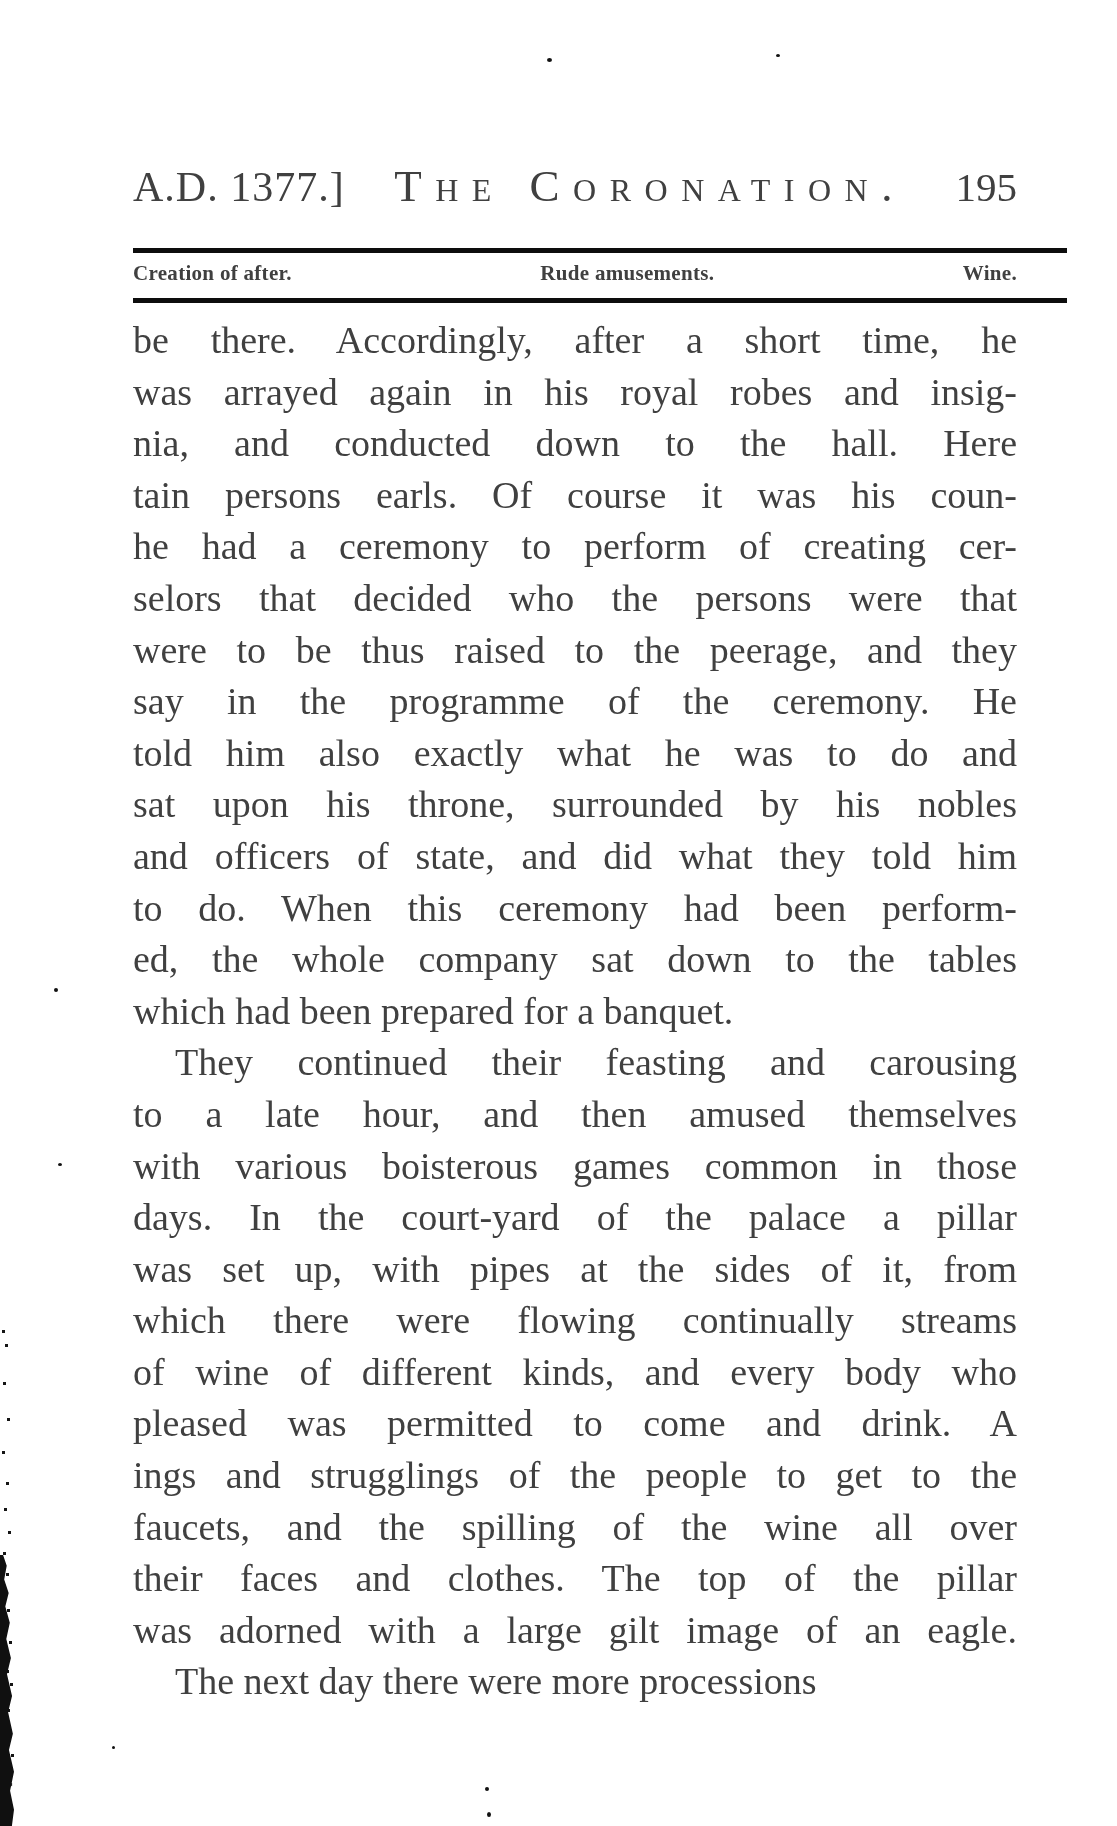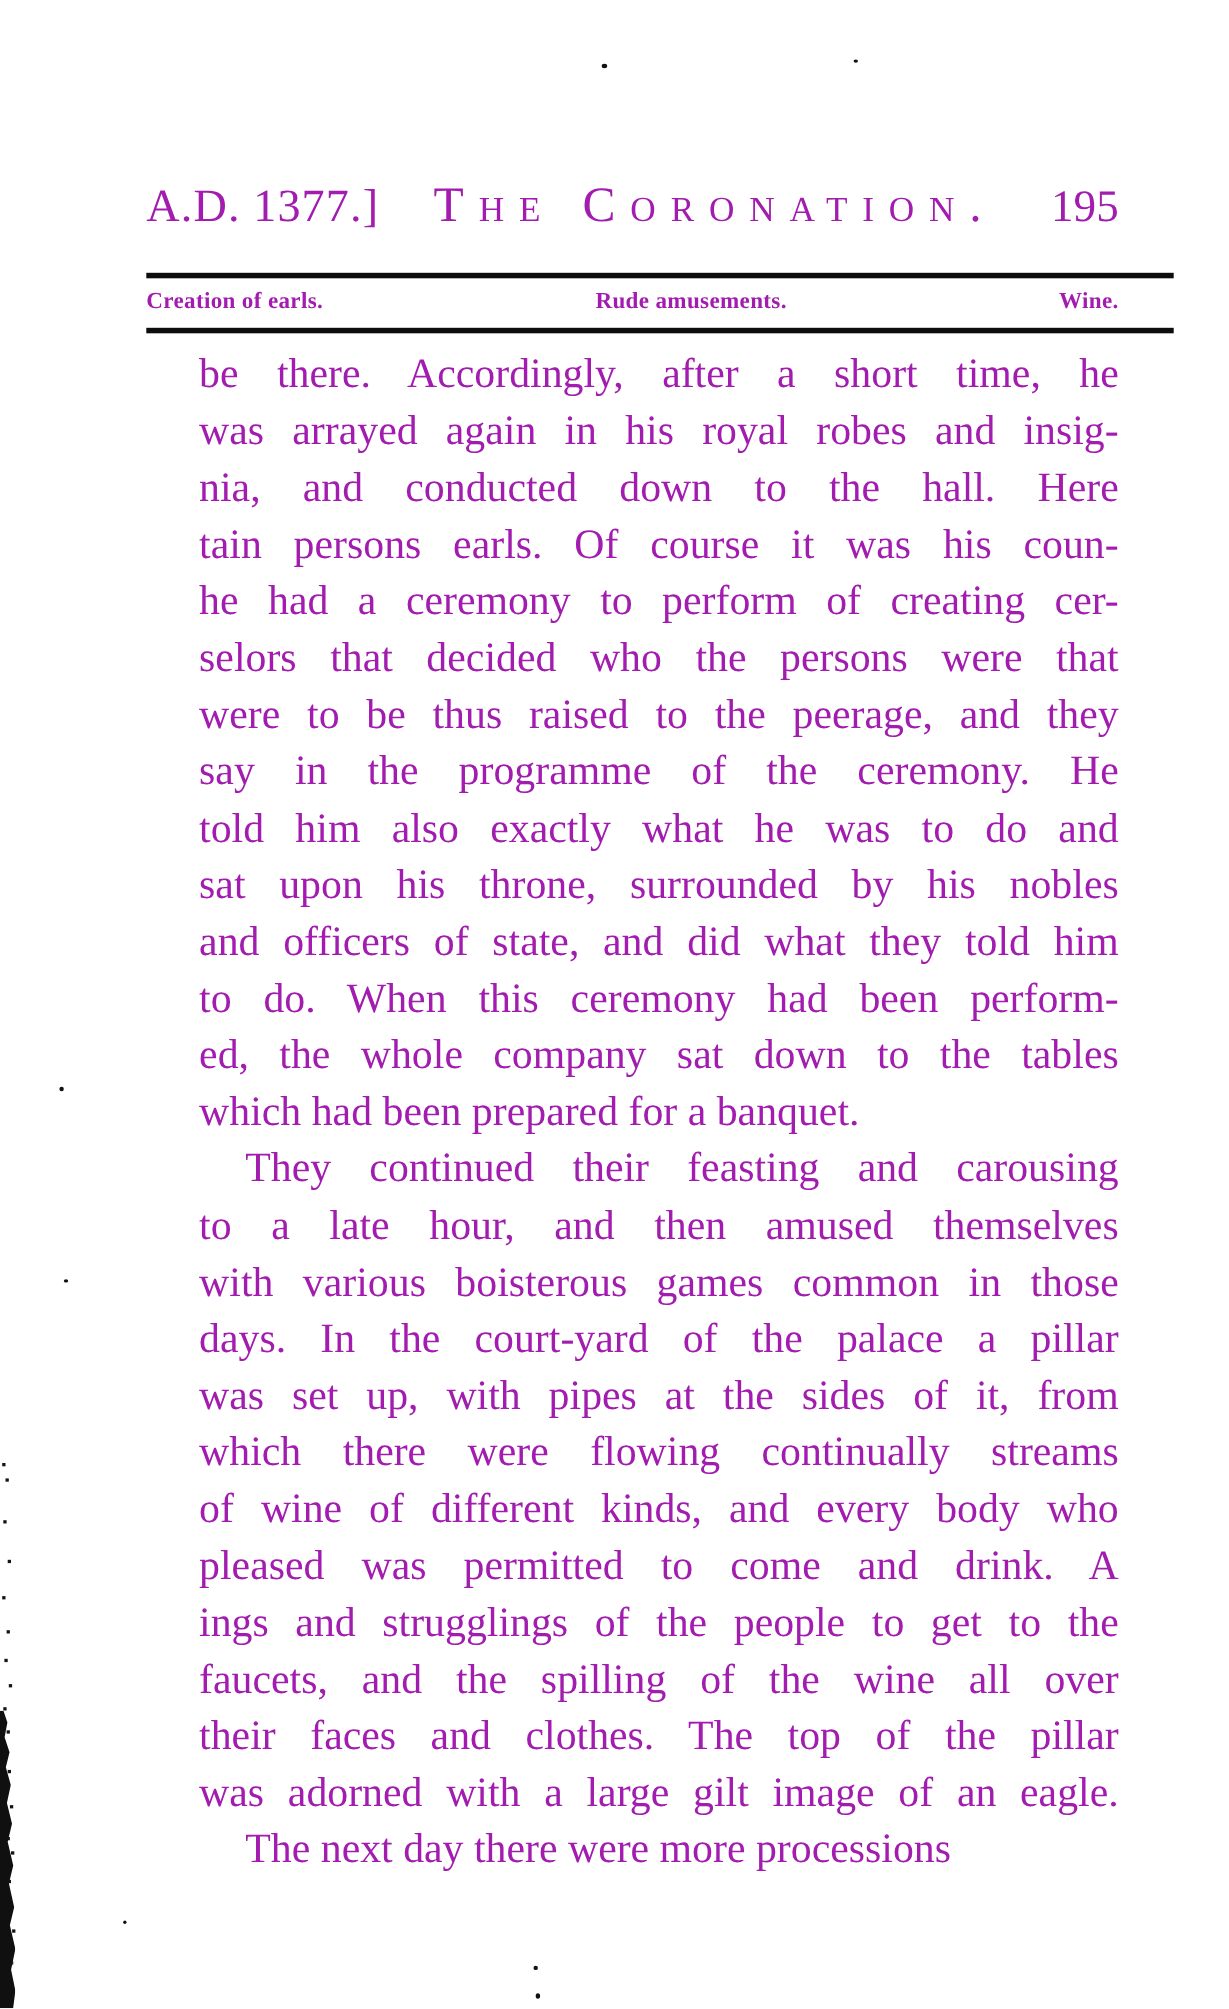--- a/index.html
+++ b/index.html
@@ -1,21 +1,21 @@
 <!DOCTYPE html>
 <html><head>
 <meta charset="utf-8">
 <style>
   html, body { margin: 0; padding: 0; background: #ffffff; }
   .page {
     position: relative;
     width: 1117px;
     height: 1826px;
     background: #ffffff;
-    color: #a21caf;
+    color: #404040;
     font-family: "Liberation Serif", serif;
     overflow: hidden;
   }
 
   
   .running-head {
     position: absolute;
     left: 133px;
     top: 160px;
     width: 884px;
@@ -74,21 +74,20 @@
     top: 315px;
     width: 884px;
     font-size: 38px;
     line-height: 51.6px;
   }
   .body-line {
     text-align: justify;
     text-align-last: justify;
     height: 51.6px;
     white-space: nowrap;
-    margin-left: 48px;
   }
   .body-line.para-last { text-align-last: left; }
   .body-line.indent { text-indent: 42px; }
 
   
   .speck {
     position: absolute;
     background: #111;
     border-radius: 50%;
   }
@@ -127,21 +126,21 @@
 
   <header class="running-head">
     <span class="rh-date">A.D. 1377.]</span>
     <span class="rh-title">The Coronation.</span>
     <span class="rh-page">195</span>
   </header>
 
   <div class="rule rule-top"></div>
 
   <div class="col-heads">
-    <span class="ch-left">Creation of earls.</span>
+    <span class="ch-left">Creation of after.</span>
     <span class="ch-center">Rude amusements.</span>
     <span class="ch-right">Wine.</span>
   </div>
 
   <div class="rule rule-bottom"></div>
 
   <main class="body-text">
 
       <div class="body-line">be there.  Accordingly, after a short time, he</div>
 

